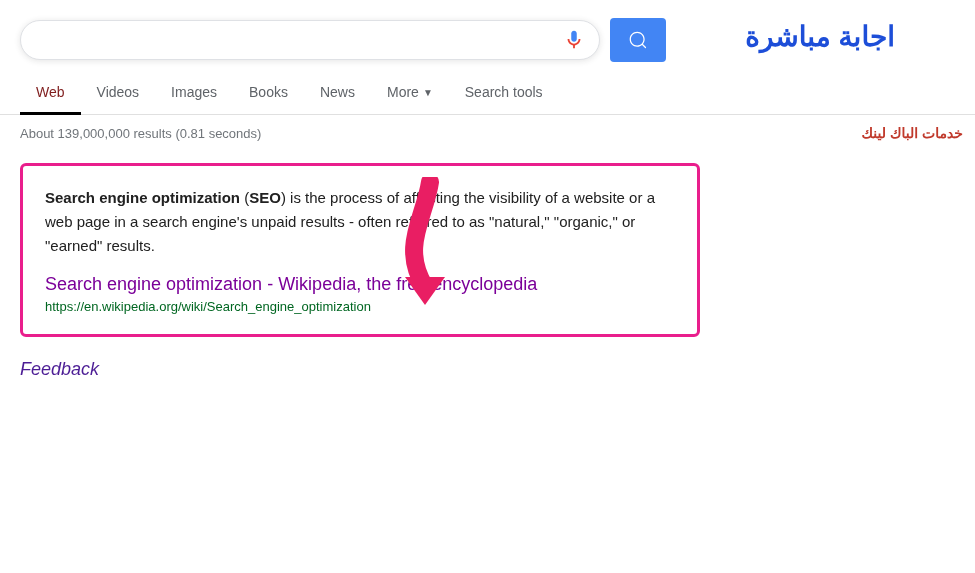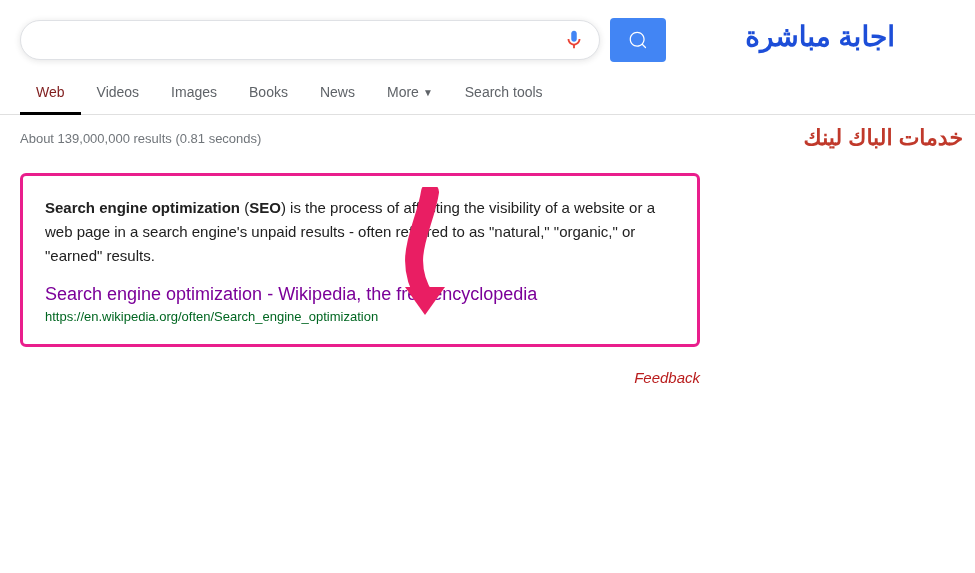--- a/index.html
+++ b/index.html
@@ -109,21 +109,21 @@
       padding: 10px 12px 6px 20px;
       font-size: 13px;
       color: #70757a;
       display: flex;
       align-items: center;
       gap: 20px;
     }
 
     .results-arabic {
       color: #c0392b;
-      font-size: 22px;
+      font-size: 14px;
       font-weight: bold;
       direction: rtl;
       margin-right: 0;
       margin-left: auto;
     }
 
     
     .result-card {
       margin: 16px 20px;
       border: 3px solid #e91e8c;
@@ -153,24 +153,23 @@
 
     .result-url {
       display: block;
       color: #006621;
       font-size: 13px;
       margin-top: 4px;
     }
 
     
     .feedback-row {
-      text-align: right;
       padding: 6px 20px;
-      font-size: 15px;
-      color: #b91c1c;
+      font-size: 18px;
+      color: #4c1d95;
       font-style: italic;
       max-width: 720px;
     }
 
     
     .pink-arrow {
       position: absolute;
       left: 370px;
       top: 30px;
       pointer-events: none;
@@ -235,18 +234,18 @@
   </svg>
 </div>
 
 <div class="result-card">
   <div class="result-text">
     <strong>Search engine optimization</strong>
     <span> (<strong>SEO</strong>)</span>
     <span> is the process of affecting the visibility of a website or a web page in a search engine's unpaid results - often referred to as "natural," "organic," or "earned" results.</span>
   </div>
   <a class="result-link">Search engine optimization - Wikipedia, the free encyclopedia</a>
-  <span class="result-url">https://en.wikipedia.org/often/Search_engine_optimization</span>
+  <span class="result-url">https://en.wikipedia.org/wiki/Search_engine_optimization</span>
 </div>
 
 <div class="feedback-row">
   <span>Feedback</span>
 </div>
 
 </body></html>

